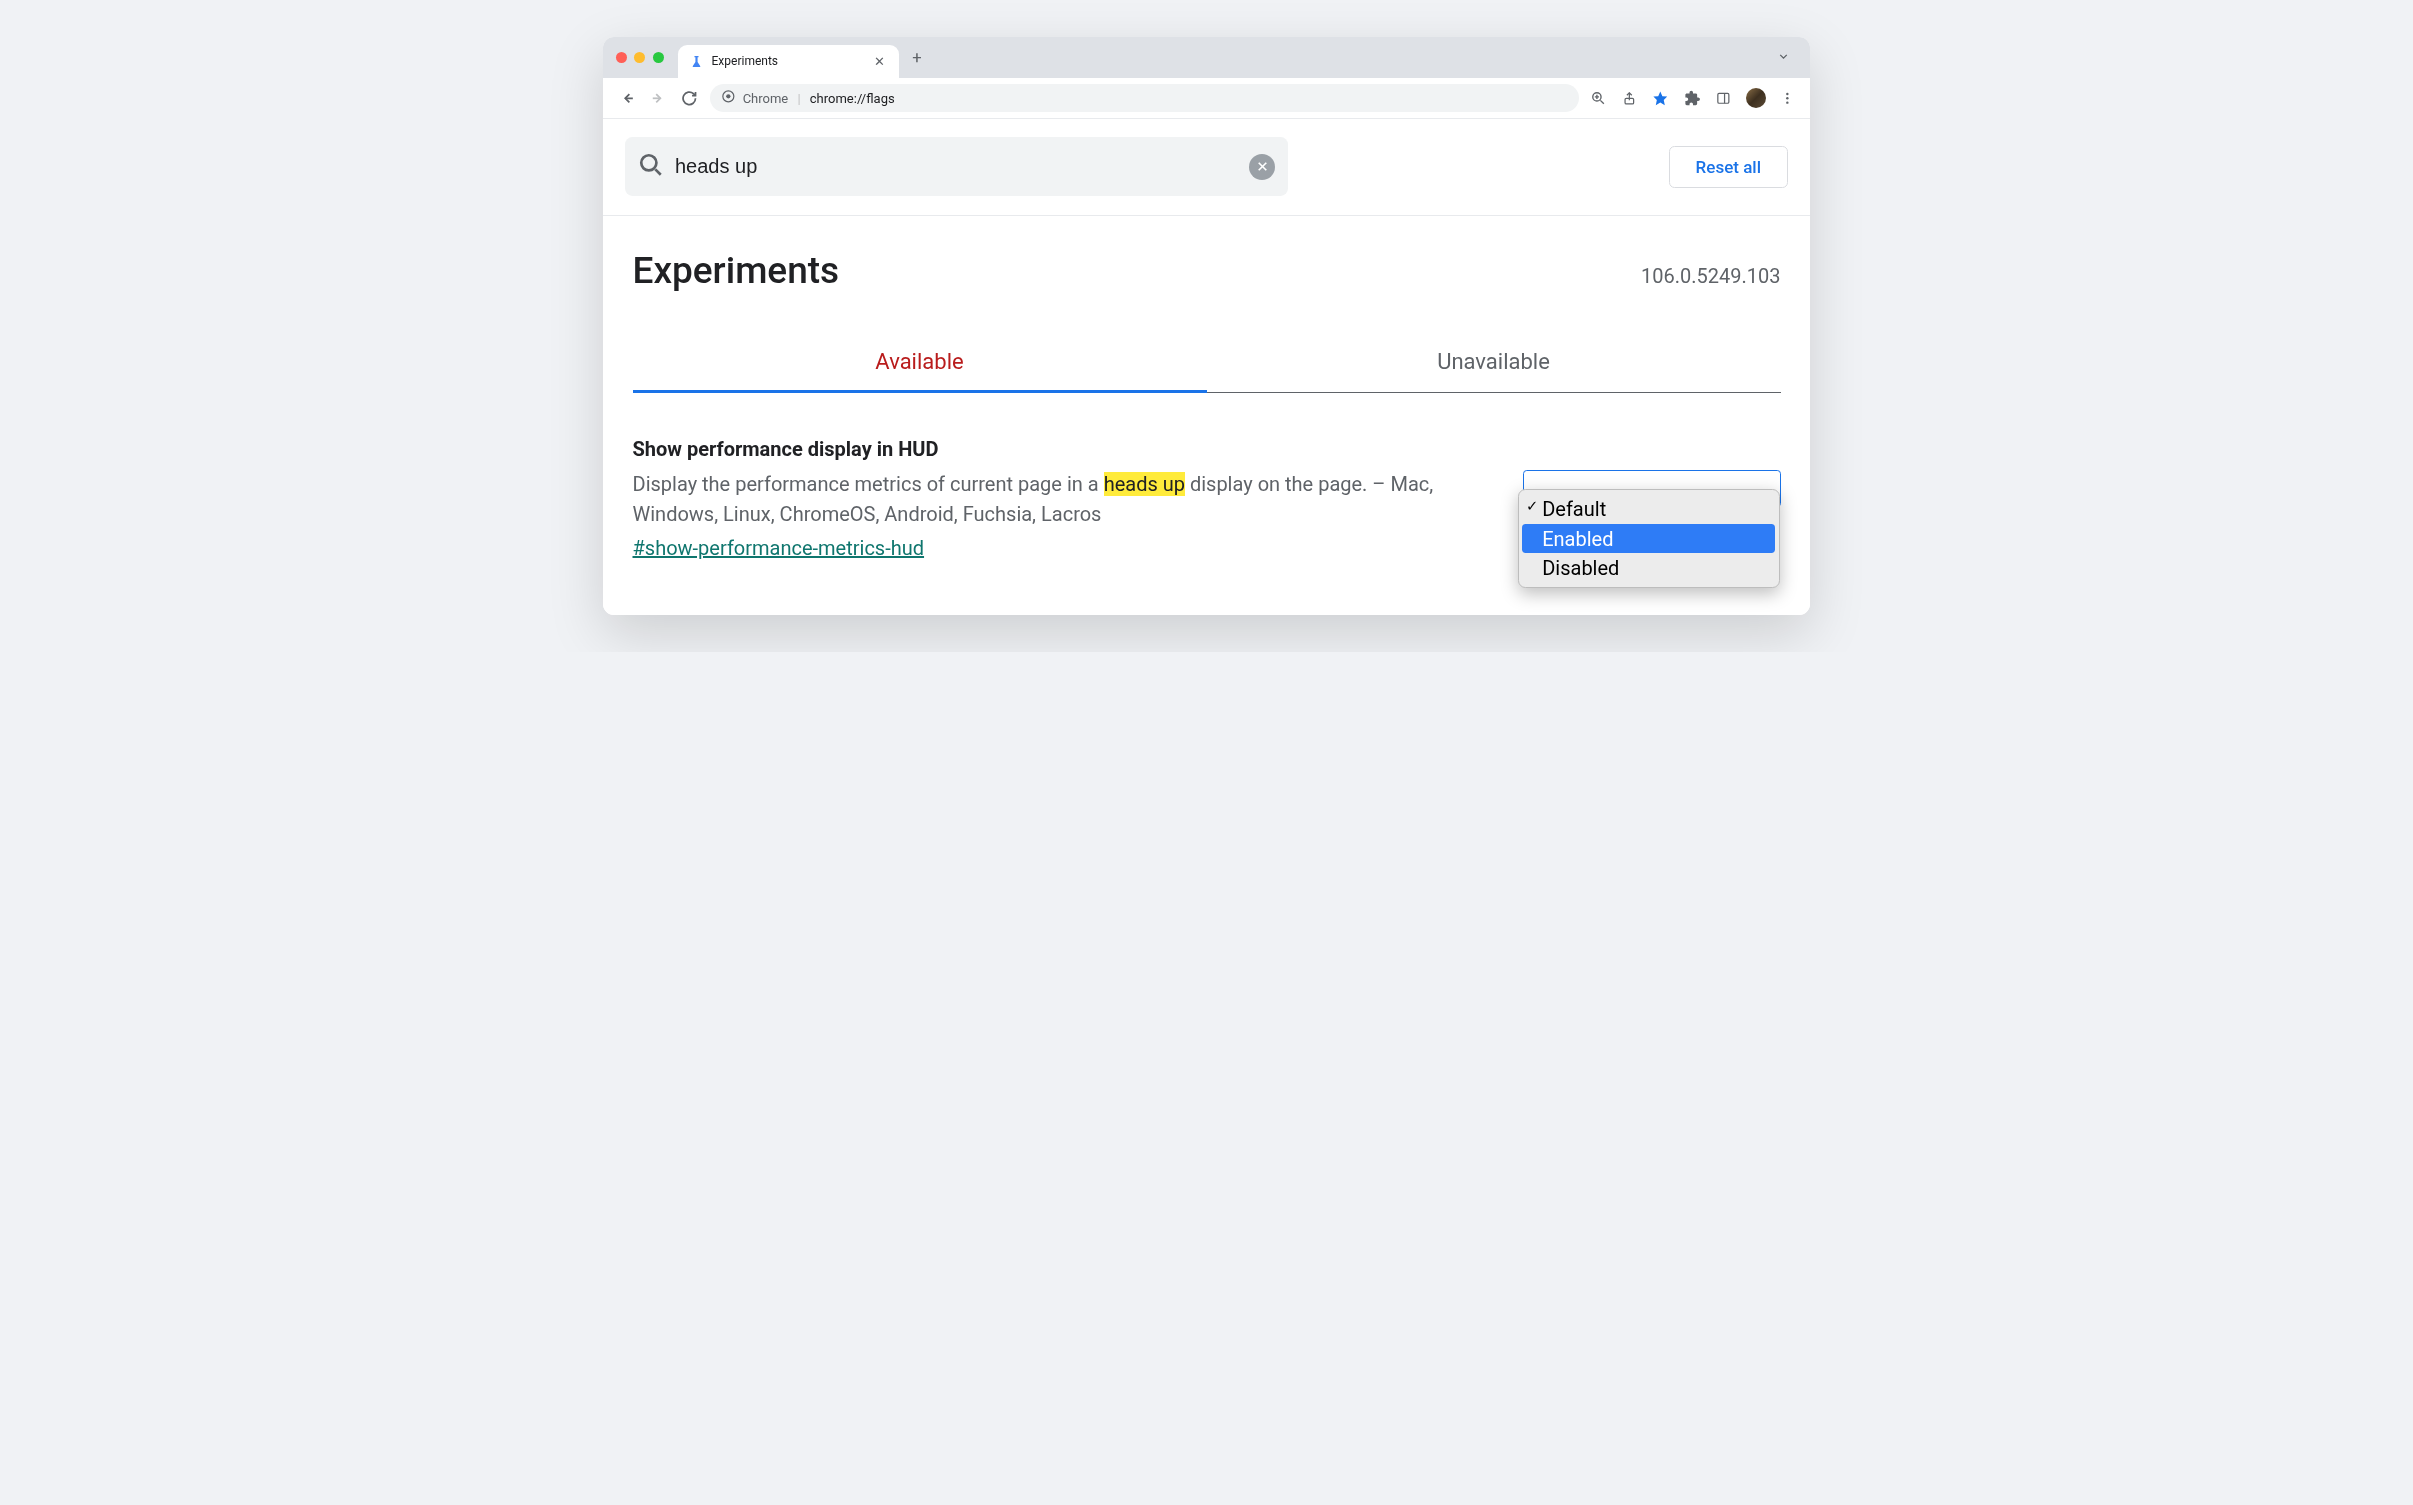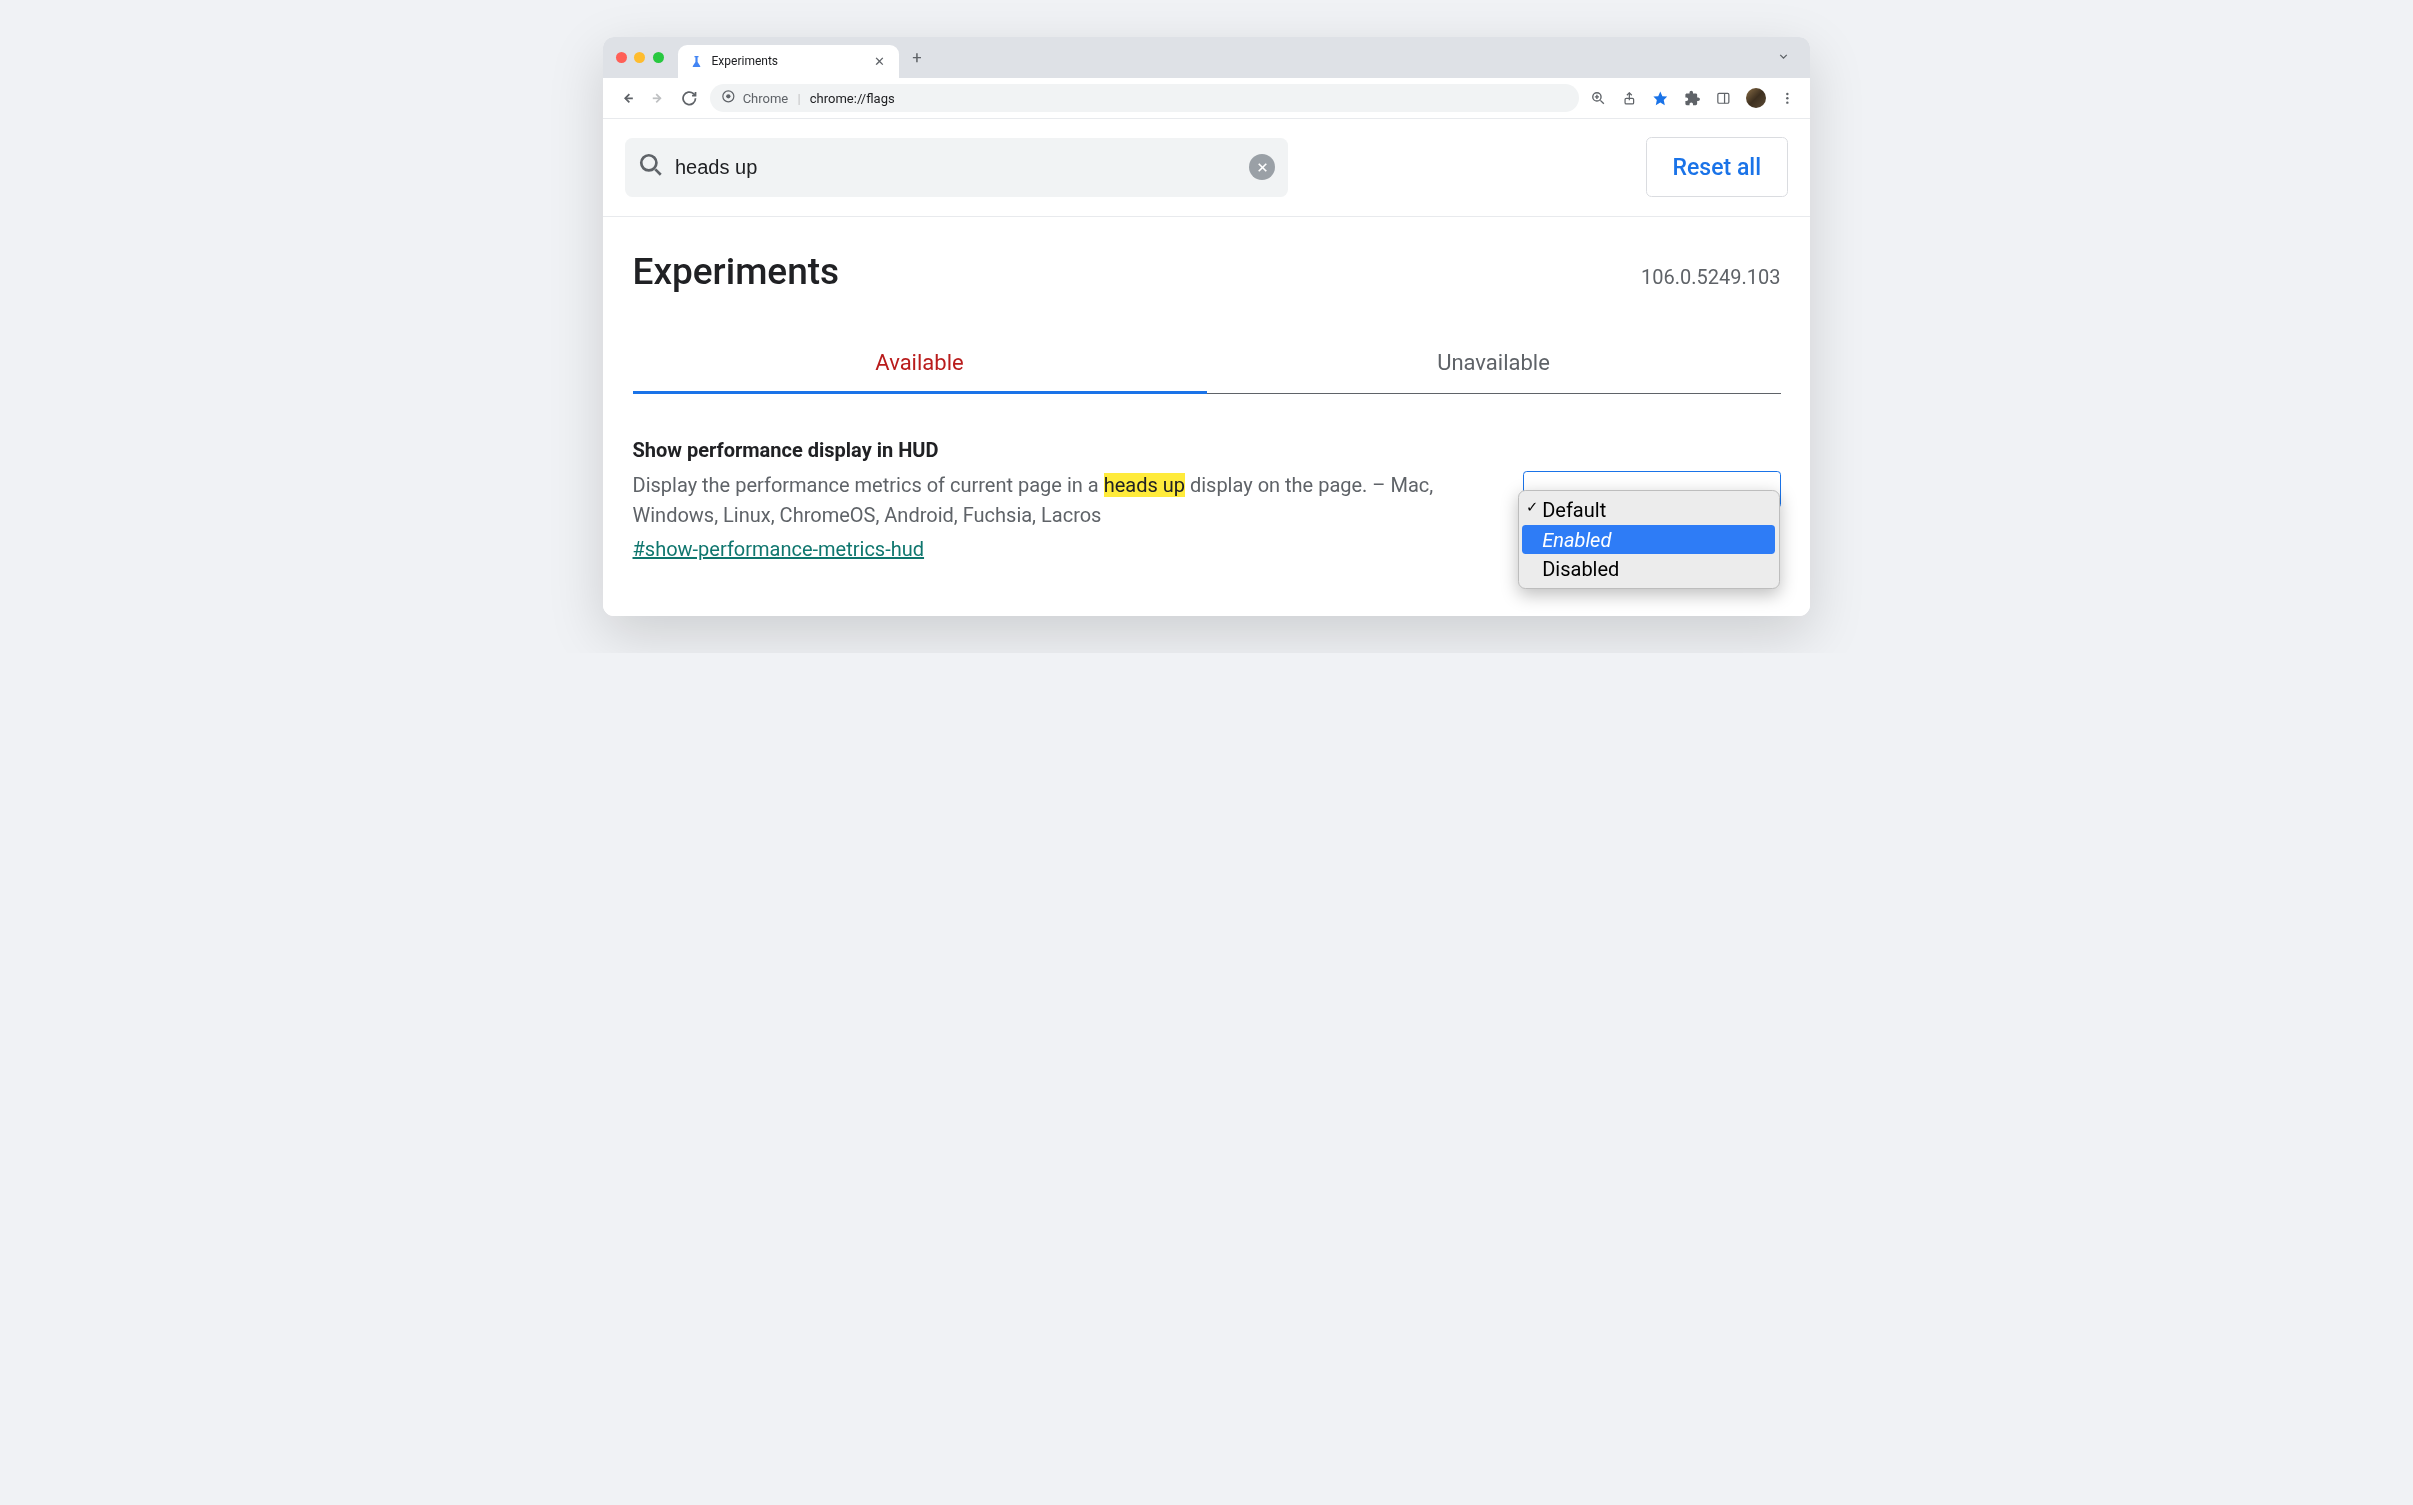--- a/index.html
+++ b/index.html
@@ -182,27 +182,27 @@
       border-radius: 50%;
       background: #9aa0a6;
       color: #fff;
       display: flex;
       align-items: center;
       justify-content: center;
       font-size: 13px;
     }
     .reset-btn {
       margin-left: auto;
-      height: 60px;
+      height: 42px;
       padding: 0 26px;
       border: 0.9px solid #dadce0;
       border-radius: 5.5px;
       background: #fff;
       color: #1a73e8;
-      font-size: 23px;
+      font-size: 17px;
       font-weight: 500;
       display: flex;
       align-items: center;
     }
     .page-body {
       padding: 33px 29.5px 55px 29.5px;
     }
     .header-row {
       display: flex;
       align-items: baseline;
@@ -297,21 +297,20 @@
     }
     .dd-option.check::before {
       content: "✓";
       position: absolute;
       left: 3.7px;
       font-size: 14.7px;
     }
     .dd-option.hover {
       background: #2e7cf6;
       color: #fff;
-      font-style: italic;
     }
   </style>
 </head>
 <body>
 
 <div class="window">
 
   <div class="chrome-top">
     <div class="traffic">
       <div class="traffic-dot tl-close"></div>

